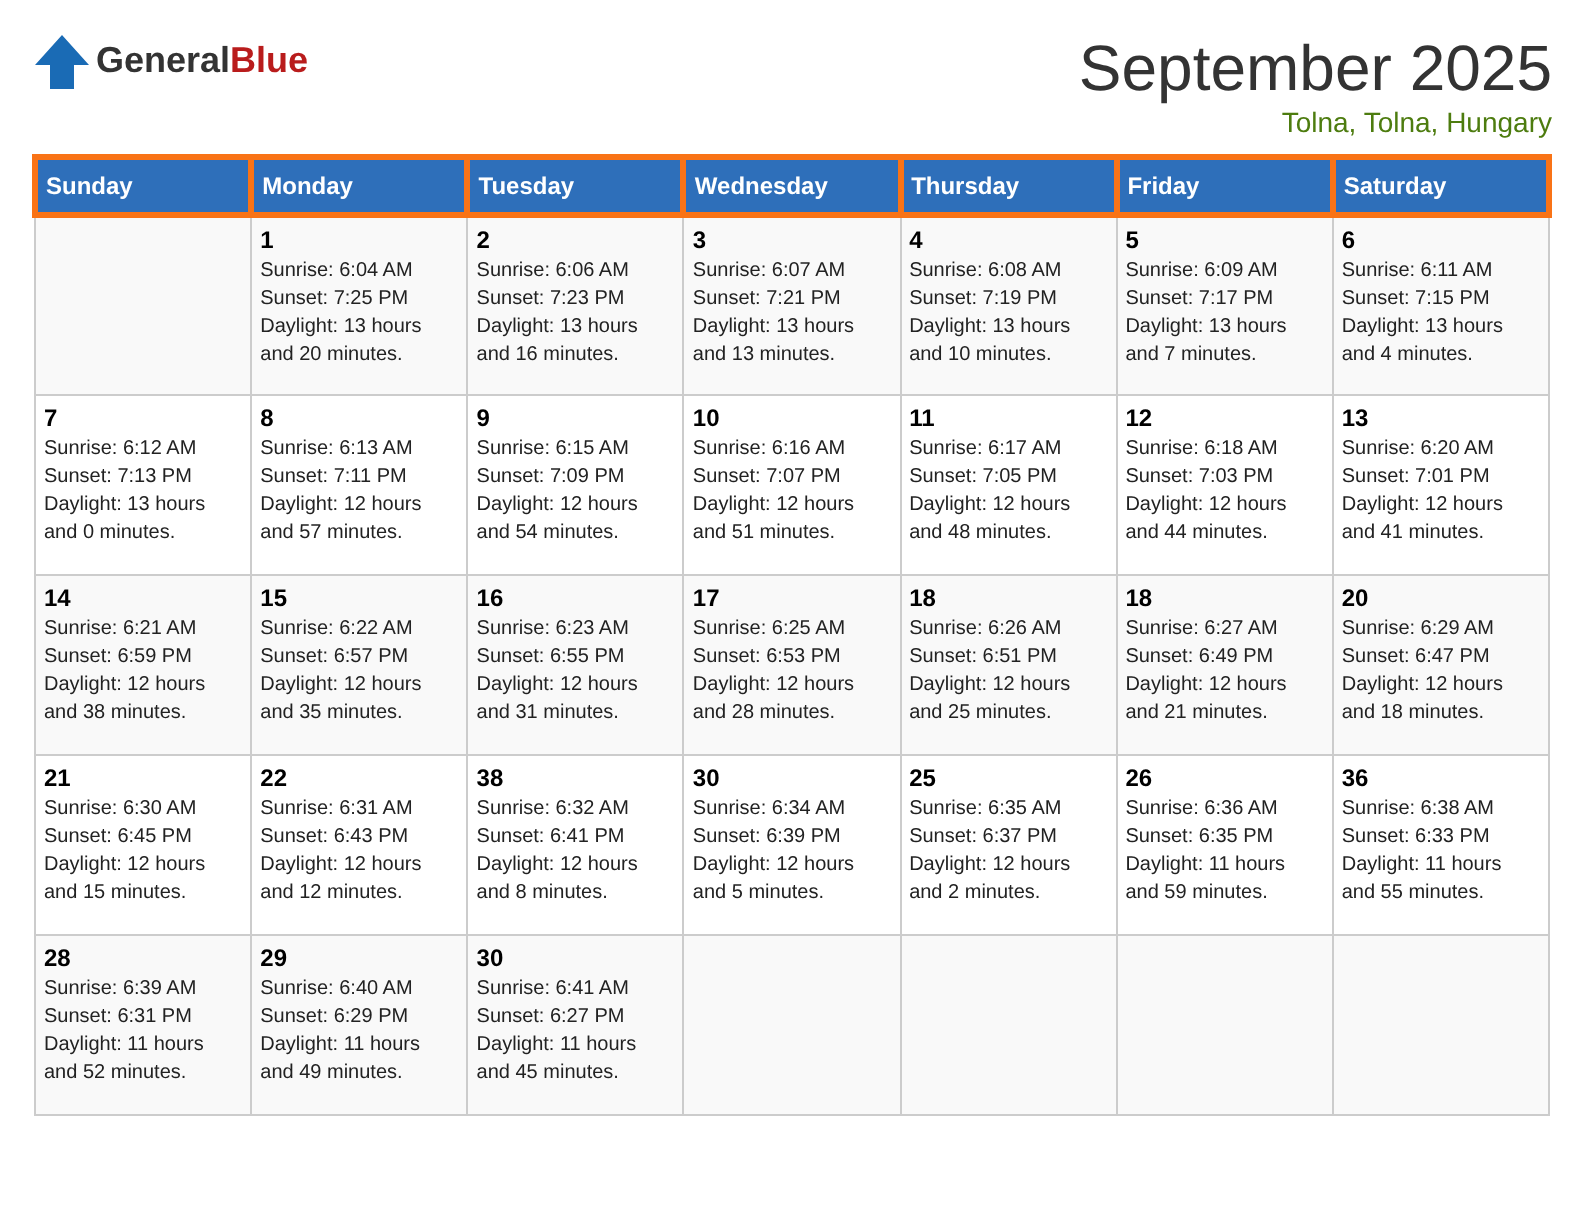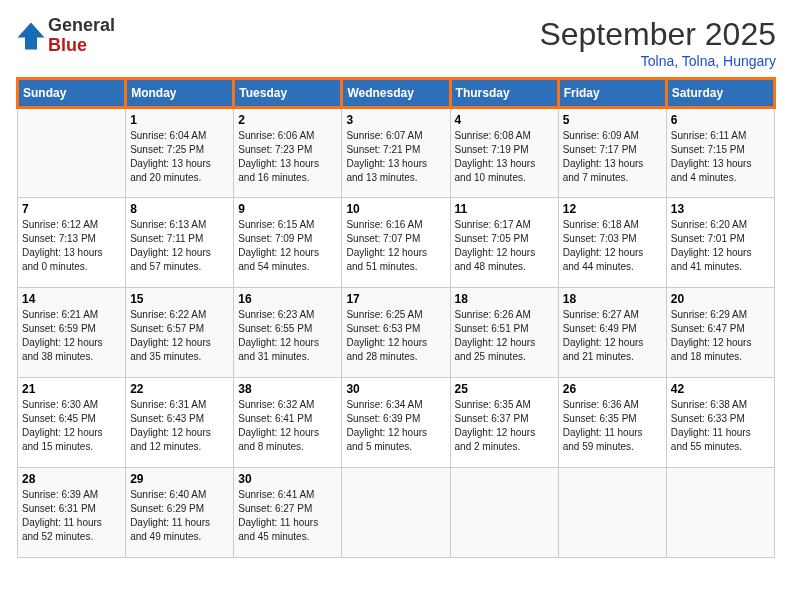--- a/index.html
+++ b/index.html
@@ -15,21 +15,21 @@
       justify-content: space-between;
       align-items: flex-start;
       margin-bottom: 8px;
     }
     .logo {
       display: flex;
       align-items: center;
     }
     .logo-text {
       display: flex;
-      flex-direction: column;
+      flex-direction: row;
       font-size: 18px;
       font-weight: bold;
       line-height: 1.1;
     }
     .logo-general { color: #333; }
     .logo-blue { color: #b91c1c; }
     .logo-icon {
       width: 30px;
       height: 30px;
       margin-right: 2px;
@@ -37,21 +37,21 @@
     .title-block {
       text-align: right;
     }
     .month-title {
       font-size: 32px;
       color: #333;
       font-weight: normal;
     }
     .location {
       font-size: 14px;
-      color: #1d4ed8;
+      color: #4d7c0f;
     }
     table {
       width: 100%;
       border-collapse: collapse;
       font-size: 11px;
     }
     thead th {
       background-color: #2e6fba;
       color: #fff;
       padding: 6px 4px;
@@ -223,21 +223,21 @@
         </td>
         <td>
           <span class="day-num">25</span>
           <div class="cell-info">Sunrise: 6:35 AM<br>Sunset: 6:37 PM<br>Daylight: 12 hours and 2 minutes.</div>
         </td>
         <td>
           <span class="day-num">26</span>
           <div class="cell-info">Sunrise: 6:36 AM<br>Sunset: 6:35 PM<br>Daylight: 11 hours and 59 minutes.</div>
         </td>
         <td>
-          <span class="day-num">42</span>
+          <span class="day-num">36</span>
           <div class="cell-info">Sunrise: 6:38 AM<br>Sunset: 6:33 PM<br>Daylight: 11 hours and 55 minutes.</div>
         </td>
       </tr>
       <tr>
         <td>
           <span class="day-num">28</span>
           <div class="cell-info">Sunrise: 6:39 AM<br>Sunset: 6:31 PM<br>Daylight: 11 hours and 52 minutes.</div>
         </td>
         <td>
           <span class="day-num">29</span>

